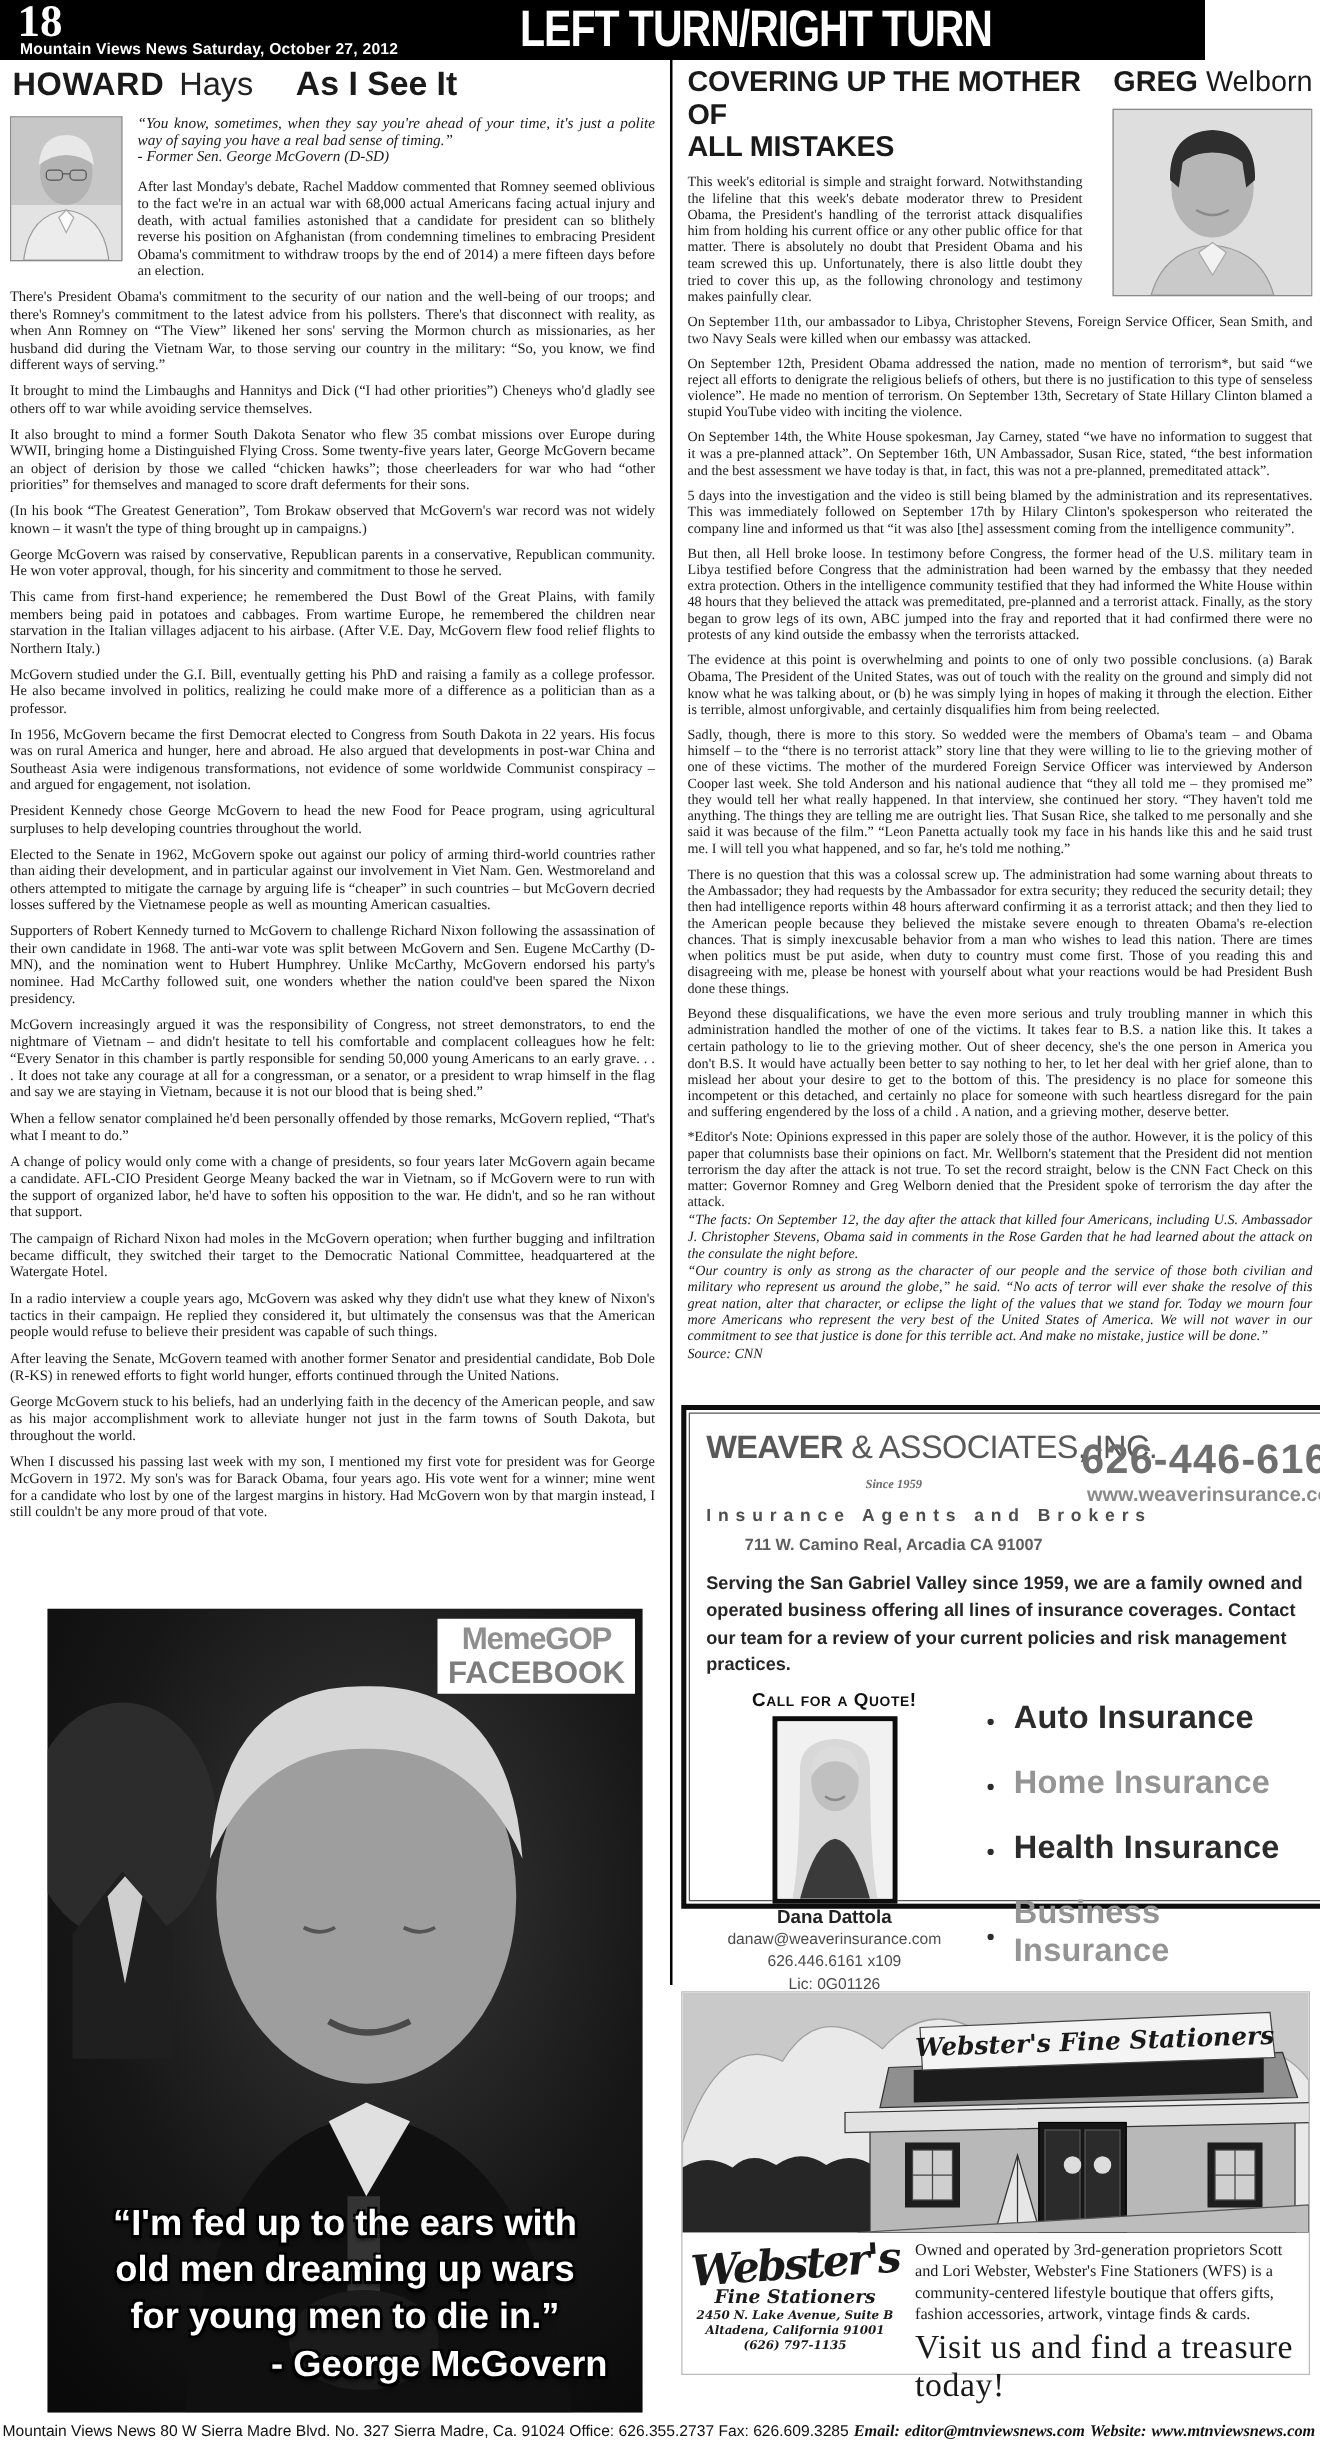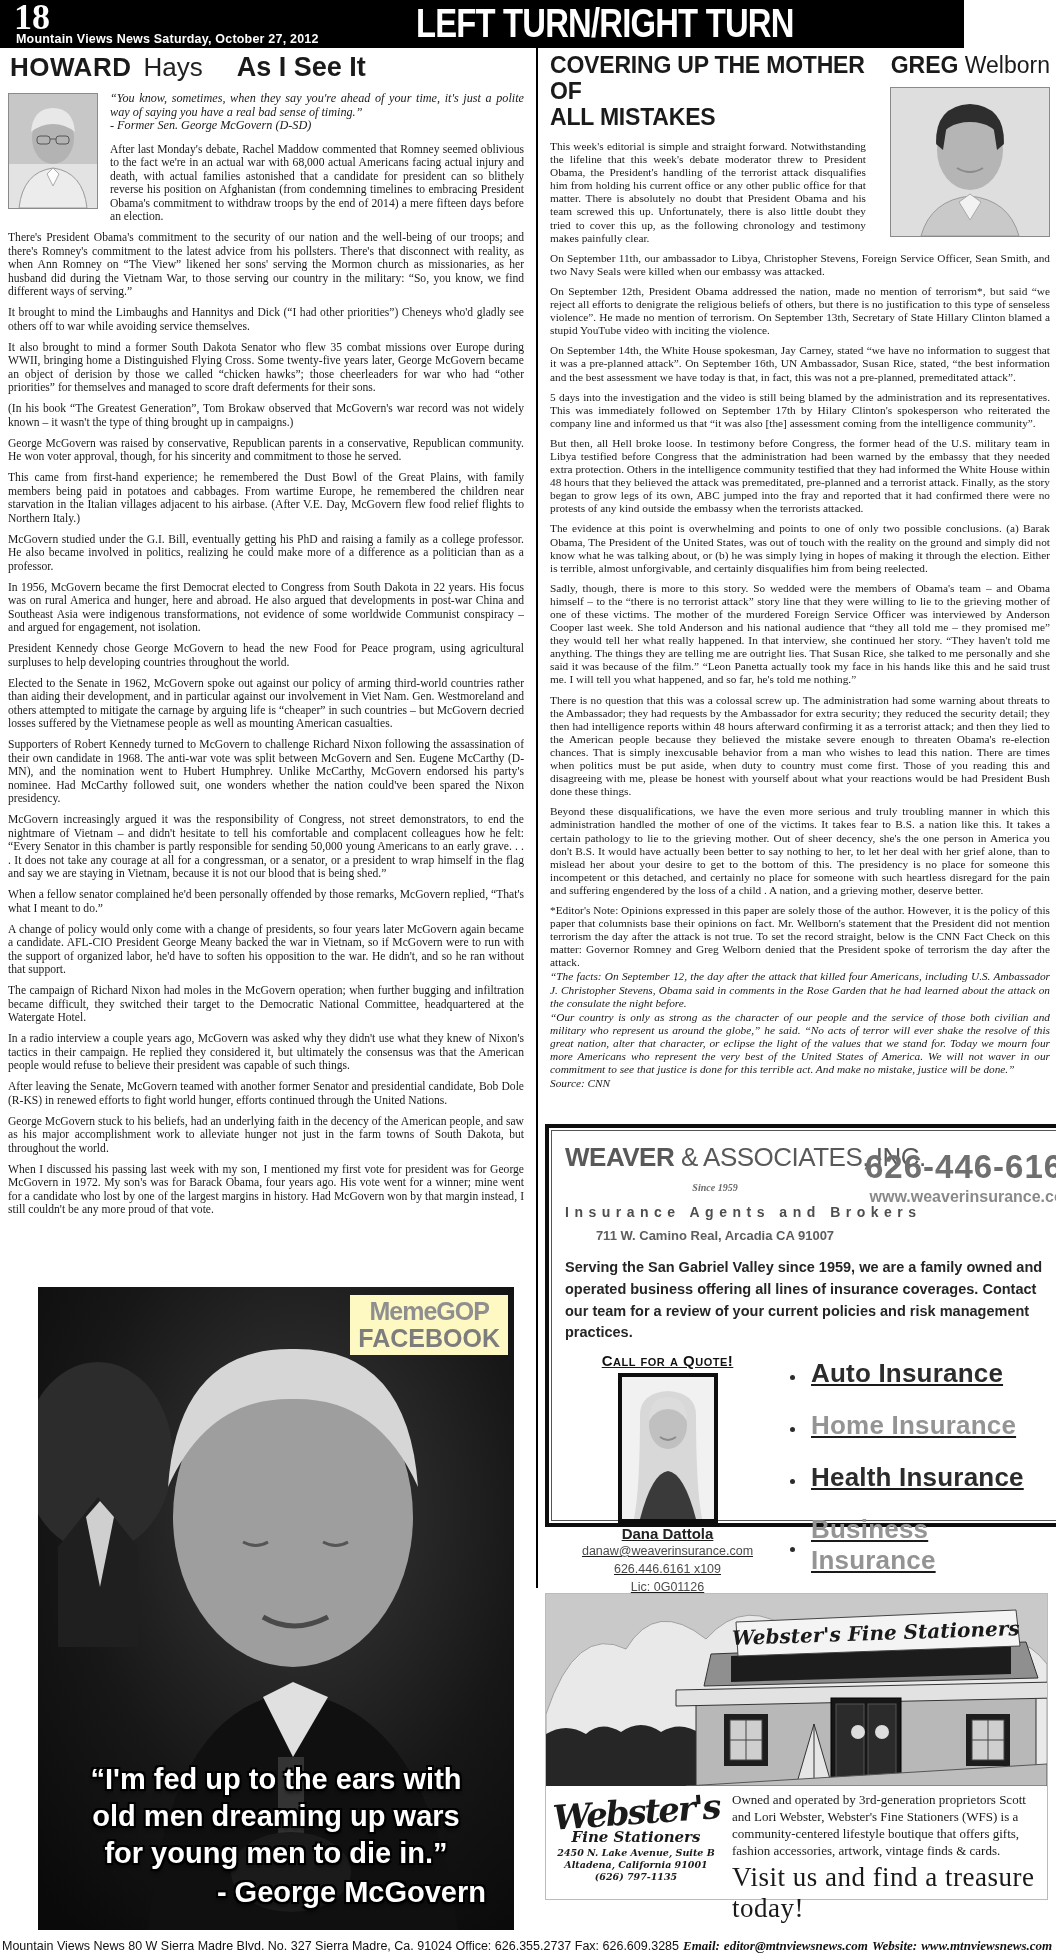--- a/index.html
+++ b/index.html
@@ -34,21 +34,21 @@
   .rc-float { float:right; width:172px; margin:0 0 6px 12px; text-align:right; }
   .rc-byline { font-family:"Liberation Sans", sans-serif; font-size:23px; white-space:nowrap; }
   .rc-byline .b-first { font-weight:800; }
   .rc-byline .b-last { font-weight:400; }
   .greg-photo { width:160px; height:150px; margin-top:8px; display:inline-block; }
   .rc-headline { font-family:"Liberation Sans", sans-serif; font-weight:800; font-size:23px; line-height:26px;
                  letter-spacing:-.2px; margin:2px 0 10px; }
   
   .mcgovern { position:absolute; left:38px; top:1287px; width:476px; height:643px; background:#101010; overflow:hidden; }
   .mcgovern svg { position:absolute; left:0; top:0; }
-  .meme-badge { position:absolute; right:6px; top:8px; background:#fef9c3; padding:4px 8px; text-align:center;
+  .meme-badge { position:absolute; right:6px; top:8px; background:#ffffff; padding:4px 8px; text-align:center;
                 font-family:"Liberation Sans", sans-serif; font-weight:800; line-height:1; }
   .meme-line1 { font-size:25px; color:#8f8f8f; letter-spacing:-1px; }
   .meme-line2 { font-size:25px; color:#7d7d7d; letter-spacing:0; margin-top:2px; }
   .photo-quote { position:absolute; left:0; right:0; bottom:18px; text-align:center;
                  font-family:"Liberation Sans", sans-serif; font-weight:800; color:#fff; }
   .pq-line { font-size:29px; line-height:37px;
              text-shadow:2px 2px 0 #000, -2px 2px 0 #000, 2px -2px 0 #000, -2px -2px 0 #000, 0 3px 4px #000; }
   .pq-attr { font-size:29px; line-height:40px; padding-right:28px; text-align:right;
              text-shadow:2px 2px 0 #000, -2px 2px 0 #000, 2px -2px 0 #000, -2px -2px 0 #000, 0 3px 4px #000; }
   
@@ -61,21 +61,21 @@
   .w-name .w-name-bold { font-weight:800; }
   .w-rule { display:flex; align-items:center; gap:8px; margin:1px 0 3px;flex-direction:column; }
   .w-rule .rule { flex:1; height:2px; background:#8a8a8a; }
   .w-since { font:italic 700 10px "Liberation Serif", serif; color:#6a6a6a; white-space:nowrap; }
   .w-tagline { font-weight:700; font-size:14px; color:#4e4e4e; letter-spacing:5.5px; white-space:nowrap; }
   .w-address { font-weight:700; font-size:13px; color:#5e5e5e; text-align:center; margin-top:8px; }
   .w-contact { text-align:center; padding-top:6px; }
   .w-phone { font-weight:800; font-size:33px; color:#6f6f6f; letter-spacing:1px; white-space:nowrap; }
   .w-site { font-weight:700; font-size:16px; color:#8a8a8a; margin-top:2px; }
   .w-blurb { font-weight:700; font-size:14.5px; line-height:1.5; color:#262626; margin-top:14px; }
-  .w-bottom { display:flex; margin-top:8px;text-decoration:underline; }
+  .w-bottom { display:flex; margin-top:8px; }
   .w-agent { width:205px; text-align:center; }
   .w-cta { font-weight:800; font-size:15px; font-variant:small-caps; letter-spacing:.5px; color:#111; }
   .dana-photo { width:100px; height:150px; border:4px solid #0d0d0d; margin:4px auto 2px; background:#efefef; }
   .w-agent-name { font-weight:800; font-size:15px; color:#222; }
   .w-agent-line { font-weight:400; font-size:12.5px; color:#4c4c4c; line-height:1.45; }
   .w-services { flex:1; padding:6px 0 0 14px; list-style:none; }
   .w-services li { display:flex; align-items:center; font-weight:800; font-size:26px; letter-spacing:.2px;
                    margin-bottom:21px; color:#2c2c2c; }
   .w-services li:nth-child(even) { color:#949494; }
   .w-services .dot { width:5px; height:5px; border-radius:50%; background:#2c2c2c; margin:8px 16px 0 6px; flex:none; }

